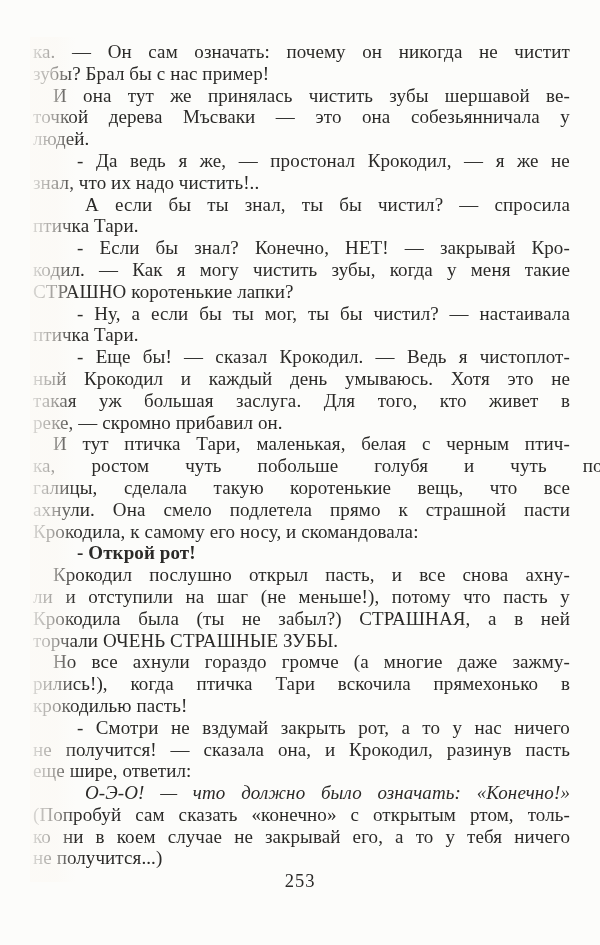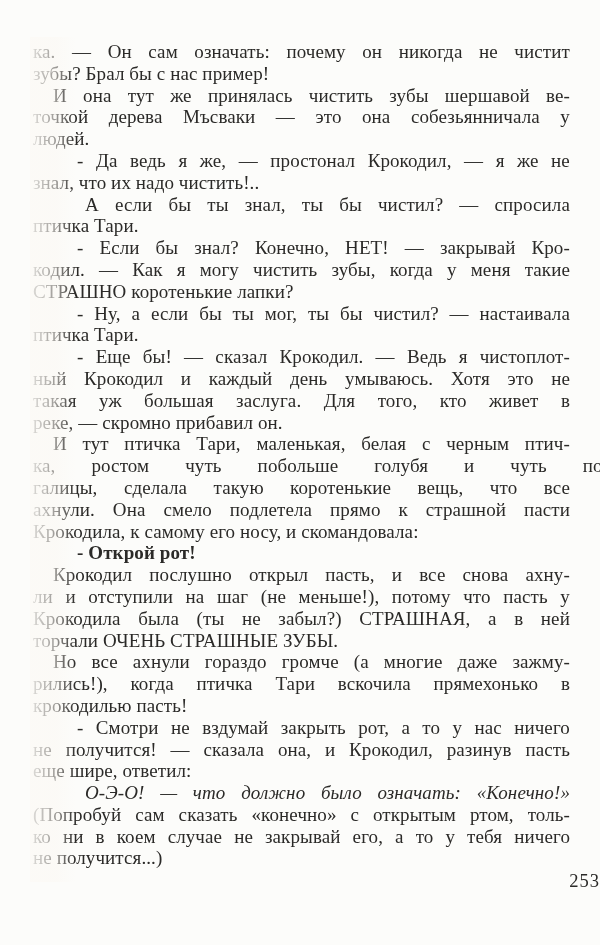--- a/index.html
+++ b/index.html
@@ -49,21 +49,21 @@
     background: linear-gradient(to right,
       rgba(252, 250, 246, 0.88) 0%,
       rgba(251, 248, 243, 0.55) 55%,
       rgba(251, 248, 243, 0) 100%);
   }
   .page-number {
     position: absolute;
     left: 0;
     top: 871px;
     width: 600px;
-    text-align: right;
+    text-align: center;
     font-size: 18.5px;
     letter-spacing: 1px;
     color: #2b2a28;
   }
 </style>
 </head>
 <body>
 
 <div class="page">
   <div class="text-block">

